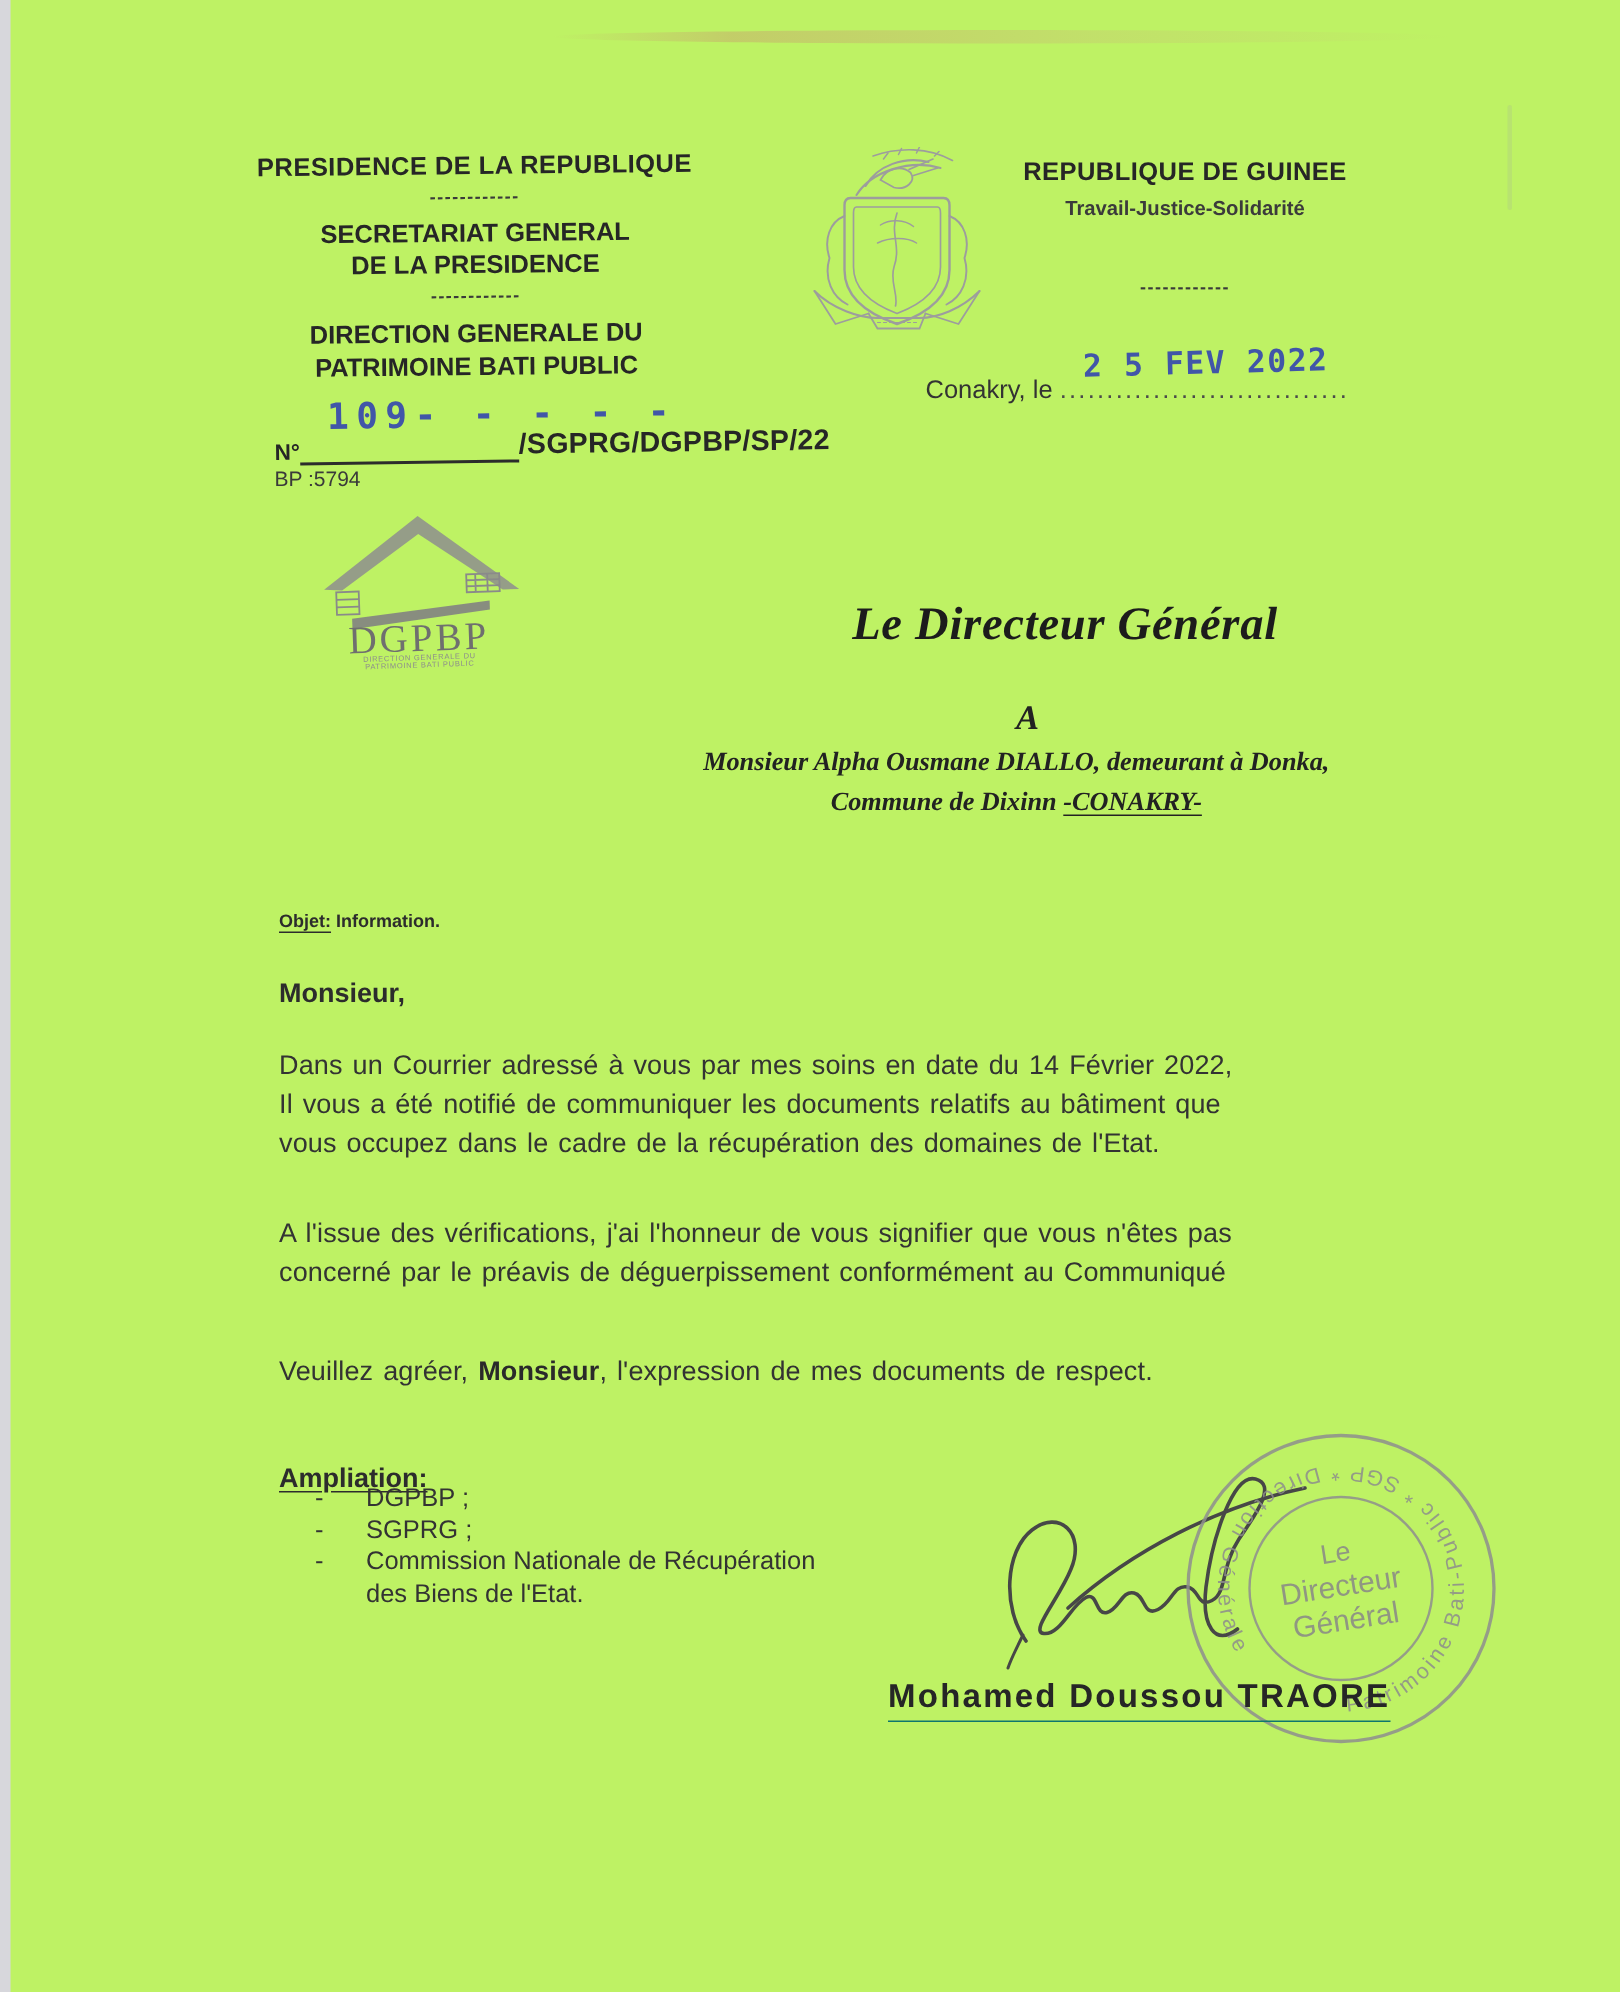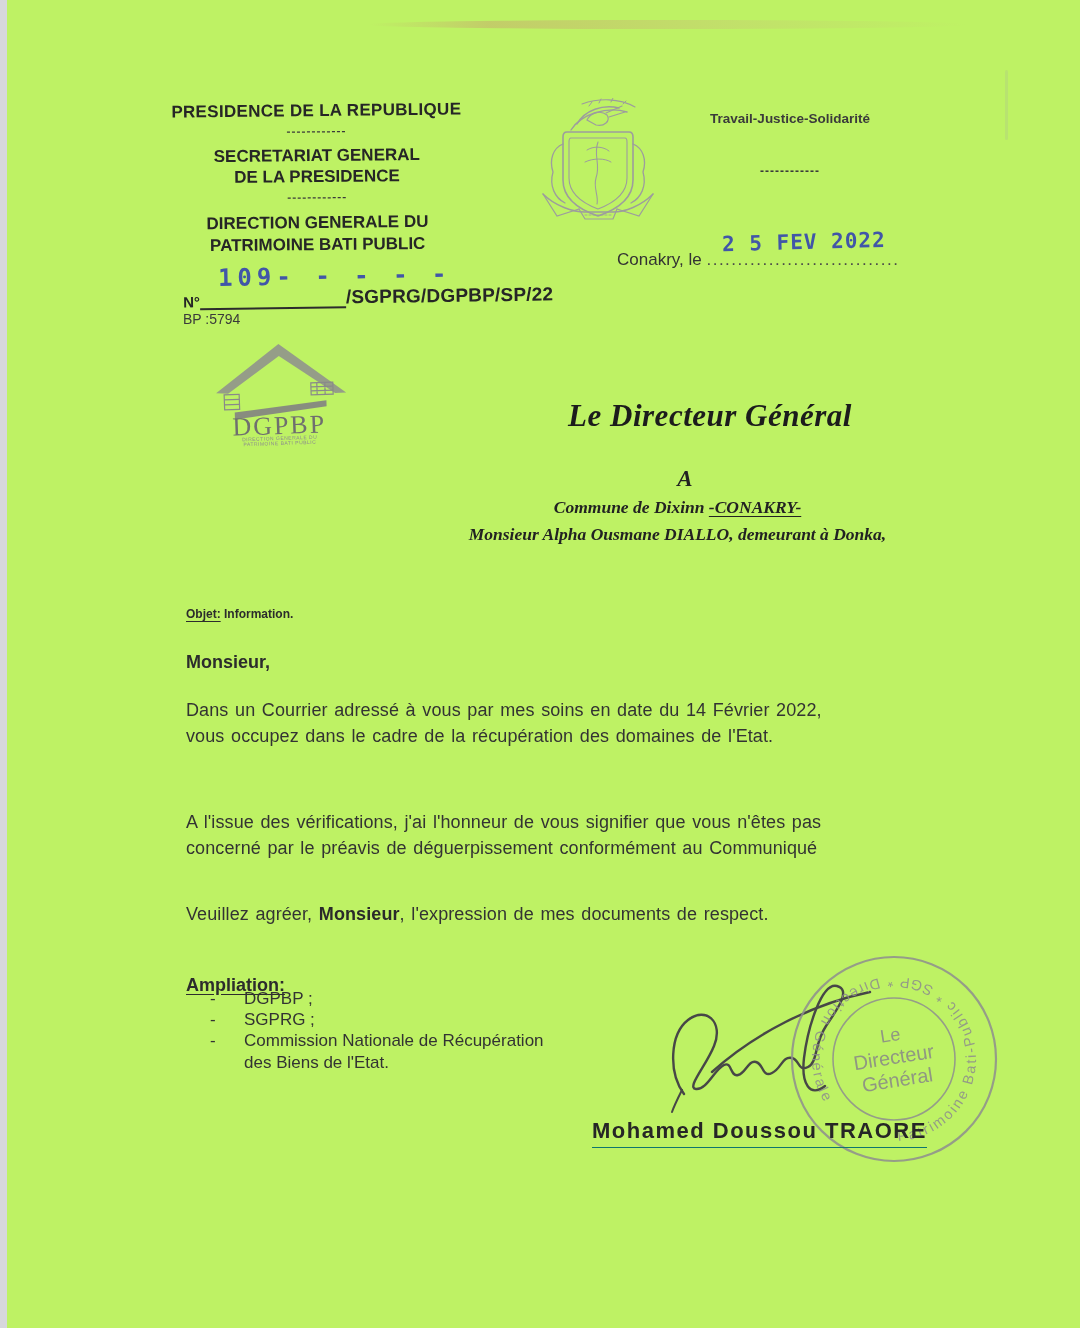--- a/index.html
+++ b/index.html
@@ -127,20 +127,21 @@
       <path d="M36 46 C26 50 22 62 26 74 C22 88 28 100 38 105" stroke-width="1.3"></path>
       <path d="M106 46 C116 50 120 62 116 74 C120 88 114 100 104 105" stroke-width="1.3"></path>
       <path d="M16 96 C28 108 46 114 58 114 L86 114 C98 114 114 108 126 96" stroke-width="1.4"></path>
       <path d="M16 96 L30 118 L52 111 M126 96 L112 118 L90 111" stroke-width="1.2"></path>
       <path d="M52 111 L58 121 L86 121 L90 111" stroke-width="1.2"></path>
       <path d="M58 117 h26" stroke-width=".8" stroke-dasharray="2 2"></path>
     </g>
   </svg>
 
   <div class="lh-right">
+    <div class="country">REPUBLIQUE DE GUINEE</div>
     <div class="motto">Travail-Justice-Solidarité</div>
     <div class="sep">------------</div>
   </div>
   <div class="conakry"><span>Conakry, le </span><span class="dots">...............................</span></div>
   <div class="date-stamp">2 5 FEV 2022</div>
 
   <svg class="logo" width="140" height="112" viewBox="0 0 140 112">
     <polygon points="8,57 72,10 138,61 127,61 72,22 20,58" fill="#8e8e8e" opacity=".85"></polygon>
     <g fill="none" stroke="#8a8a8a" stroke-width="1.2">
       <rect x="16" y="59" width="15" height="15"></rect>
@@ -150,31 +151,32 @@
     </g>
     <polygon points="26,77 118,68 118,74 26,84" fill="#828282" opacity=".9"></polygon>
     <text x="70" y="100" text-anchor="middle" font-family="Liberation Serif, serif" font-size="26" letter-spacing="2" fill="#6f6f6f">DGPBP</text>
     <text x="70" y="106" text-anchor="middle" font-family="Liberation Sans, sans-serif" font-size="5" letter-spacing=".5" fill="#8d8d8d">DIRECTION GENERALE DU</text>
     <text x="70" y="111" text-anchor="middle" font-family="Liberation Sans, sans-serif" font-size="5" letter-spacing=".5" fill="#8d8d8d">PATRIMOINE BATI PUBLIC</text>
   </svg>
 
   <div class="title">Le Directeur Général</div>
   <div class="to-a">A</div>
   <div class="addressee">
+    <div>Monsieur Alpha Ousmane DIALLO, demeurant à Donka,</div>
     <div><span>Commune de Dixinn  </span><span class="city">-CONAKRY-</span></div>
-    <div>Monsieur Alpha Ousmane DIALLO, demeurant à Donka,</div>
   </div>
 
   <div class="objet">
     <span class="lbl">Objet:</span><span class="val"> Information.</span>
   </div>
   <div class="salutation">Monsieur,</div>
 
   <div class="para p1">
     <div>Dans un Courrier adressé à vous par mes soins en date du 14 Février 2022,</div>
+    <div>Il vous a été notifié de communiquer les documents relatifs au bâtiment que</div>
     <div>vous occupez dans le cadre de la récupération des domaines de l'Etat.</div>
   </div>
 
   <div class="para p2">
     <div>A l'issue des vérifications, j'ai l'honneur de vous signifier que vous n'êtes pas</div>
     <div>concerné par le préavis de déguerpissement conformément au Communiqué</div>
   </div>
 
   <div class="para p3"><span>Veuillez agréer, </span><b>Monsieur</b><span>, l'expression de mes documents de respect.</span></div>
 

